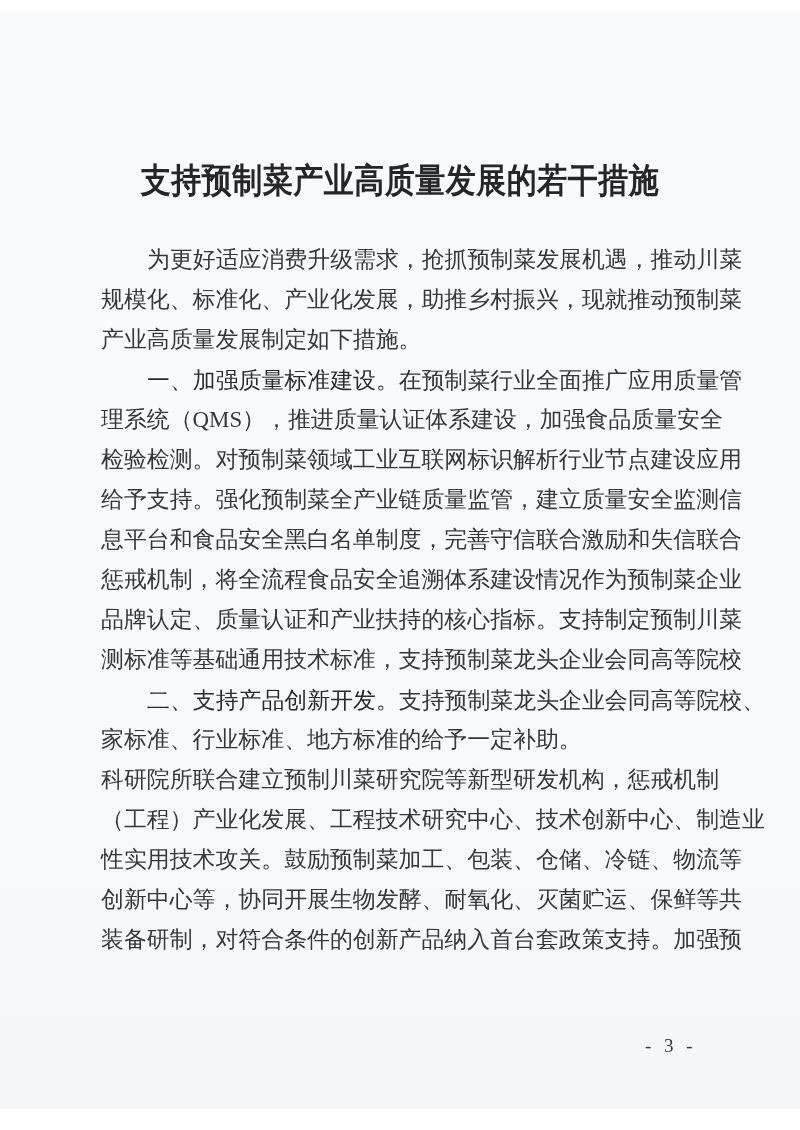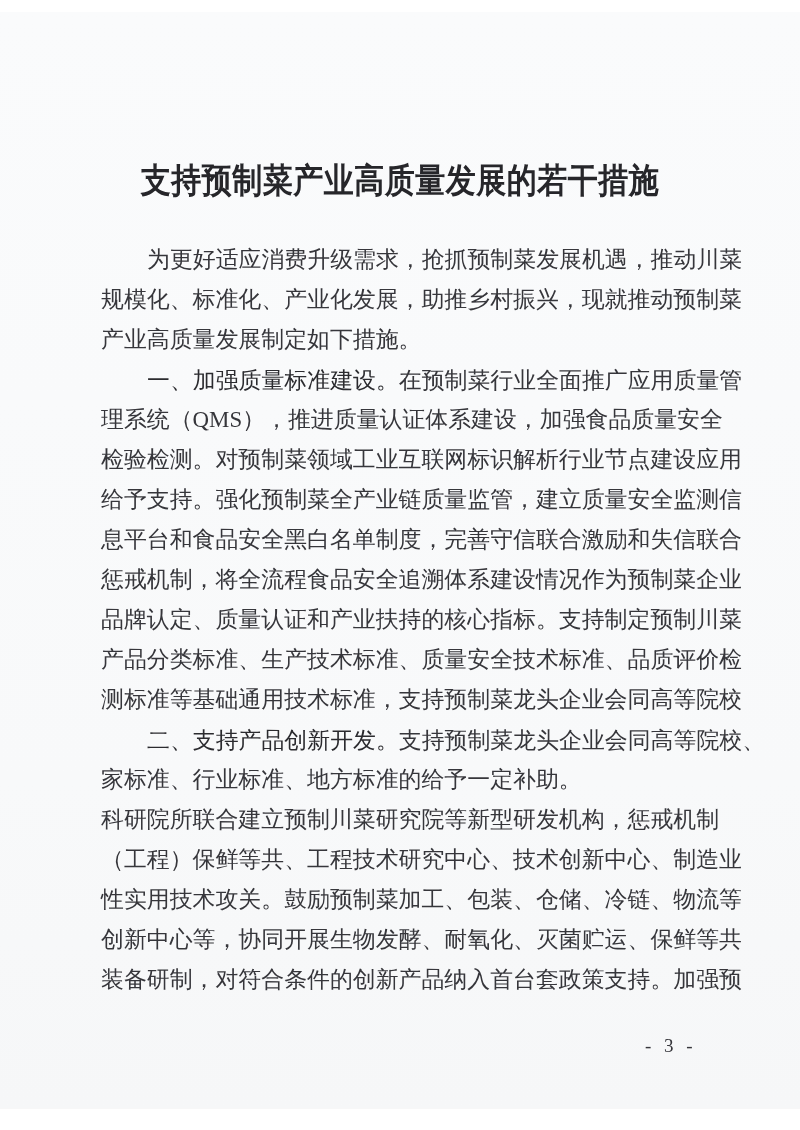--- a/index.html
+++ b/index.html
@@ -93,26 +93,25 @@
         <div class="line first">为更好适应消费升级需求，抢抓预制菜发展机遇，推动川菜</div>
         <div class="line">规模化、标准化、产业化发展，助推乡村振兴，现就推动预制菜</div>
         <div class="line">产业高质量发展制定如下措施。</div>
         <div class="line first"><span class="lead">一、加强质量标准建设。</span>在预制菜行业全面推广应用质量管</div>
         <div class="line">理系统（QMS），推进质量认证体系建设，加强食品质量安全</div>
         <div class="line">检验检测。对预制菜领域工业互联网标识解析行业节点建设应用</div>
         <div class="line">给予支持。强化预制菜全产业链质量监管，建立质量安全监测信</div>
         <div class="line">息平台和食品安全黑白名单制度，完善守信联合激励和失信联合</div>
         <div class="line">惩戒机制，将全流程食品安全追溯体系建设情况作为预制菜企业</div>
         <div class="line">品牌认定、质量认证和产业扶持的核心指标。支持制定预制川菜</div>
-        <div class="line">产品分类标准、生产技术标准、质量安全技术标准、品质评价检</div>
         <div class="line">测标准等基础通用技术标准，支持预制菜龙头企业会同高等院校</div>
         <div class="line first"><span class="lead">二、支持产品创新开发。</span>支持预制菜龙头企业会同高等院校、</div>
         <div class="line">家标准、行业标准、地方标准的给予一定补助。</div>
         <div class="line">科研院所联合建立预制川菜研究院等新型研发机构，惩戒机制</div>
-        <div class="line">（工程）保鲜等共、工程技术研究中心、技术创新中心、制造业</div>
+        <div class="line">（工程）产业化发展、工程技术研究中心、技术创新中心、制造业</div>
         <div class="line">性实用技术攻关。鼓励预制菜加工、包装、仓储、冷链、物流等</div>
         <div class="line">创新中心等，协同开展生物发酵、耐氧化、灭菌贮运、保鲜等共</div>
         <div class="line">装备研制，对符合条件的创新产品纳入首台套政策支持。加强预</div>
       </div>
 
     <div class="page-number">- 3 -</div>
   </div>
 
   <div class="print-mark">广元造</div>
 </div>

